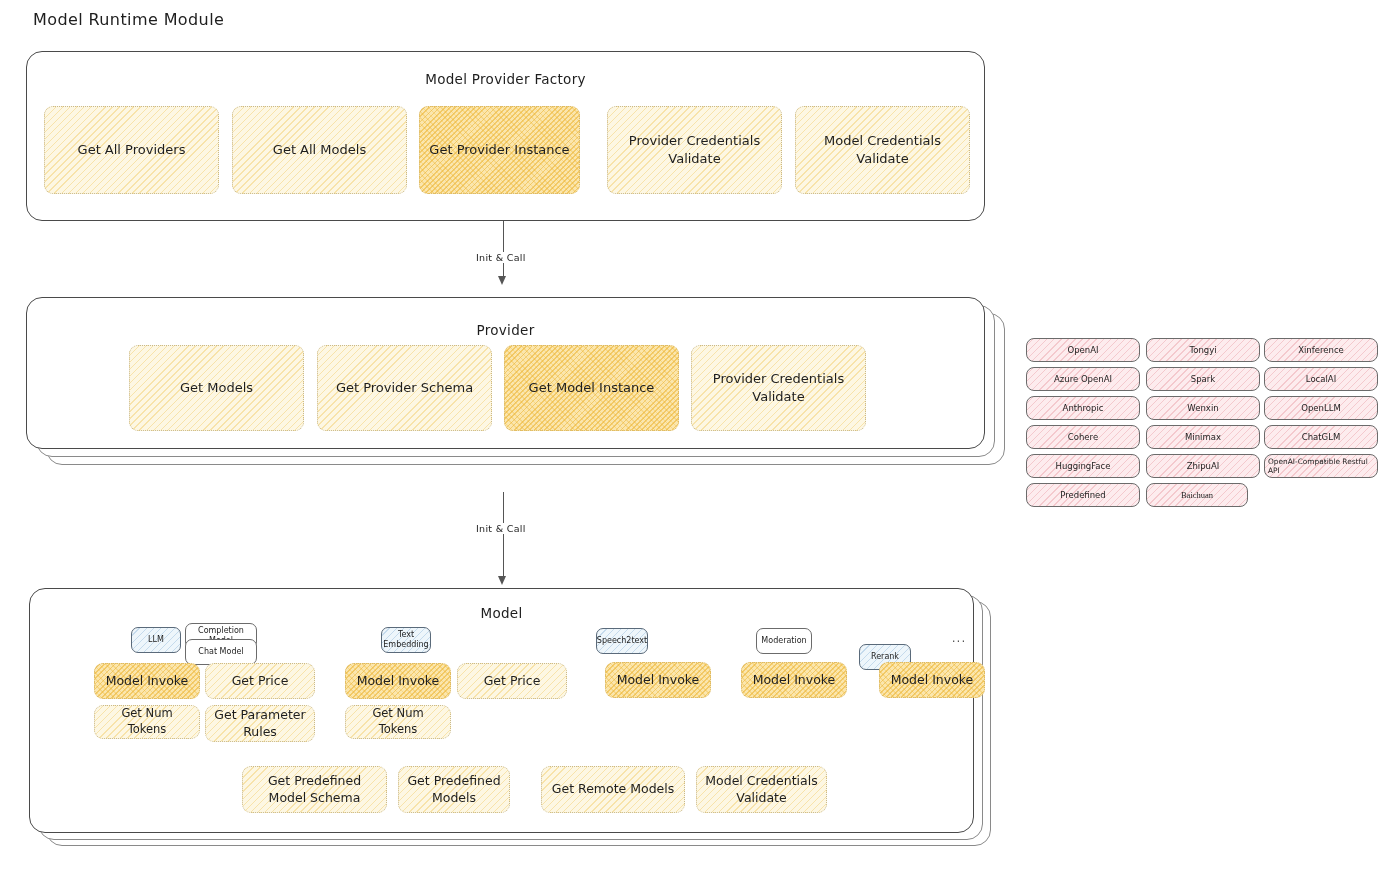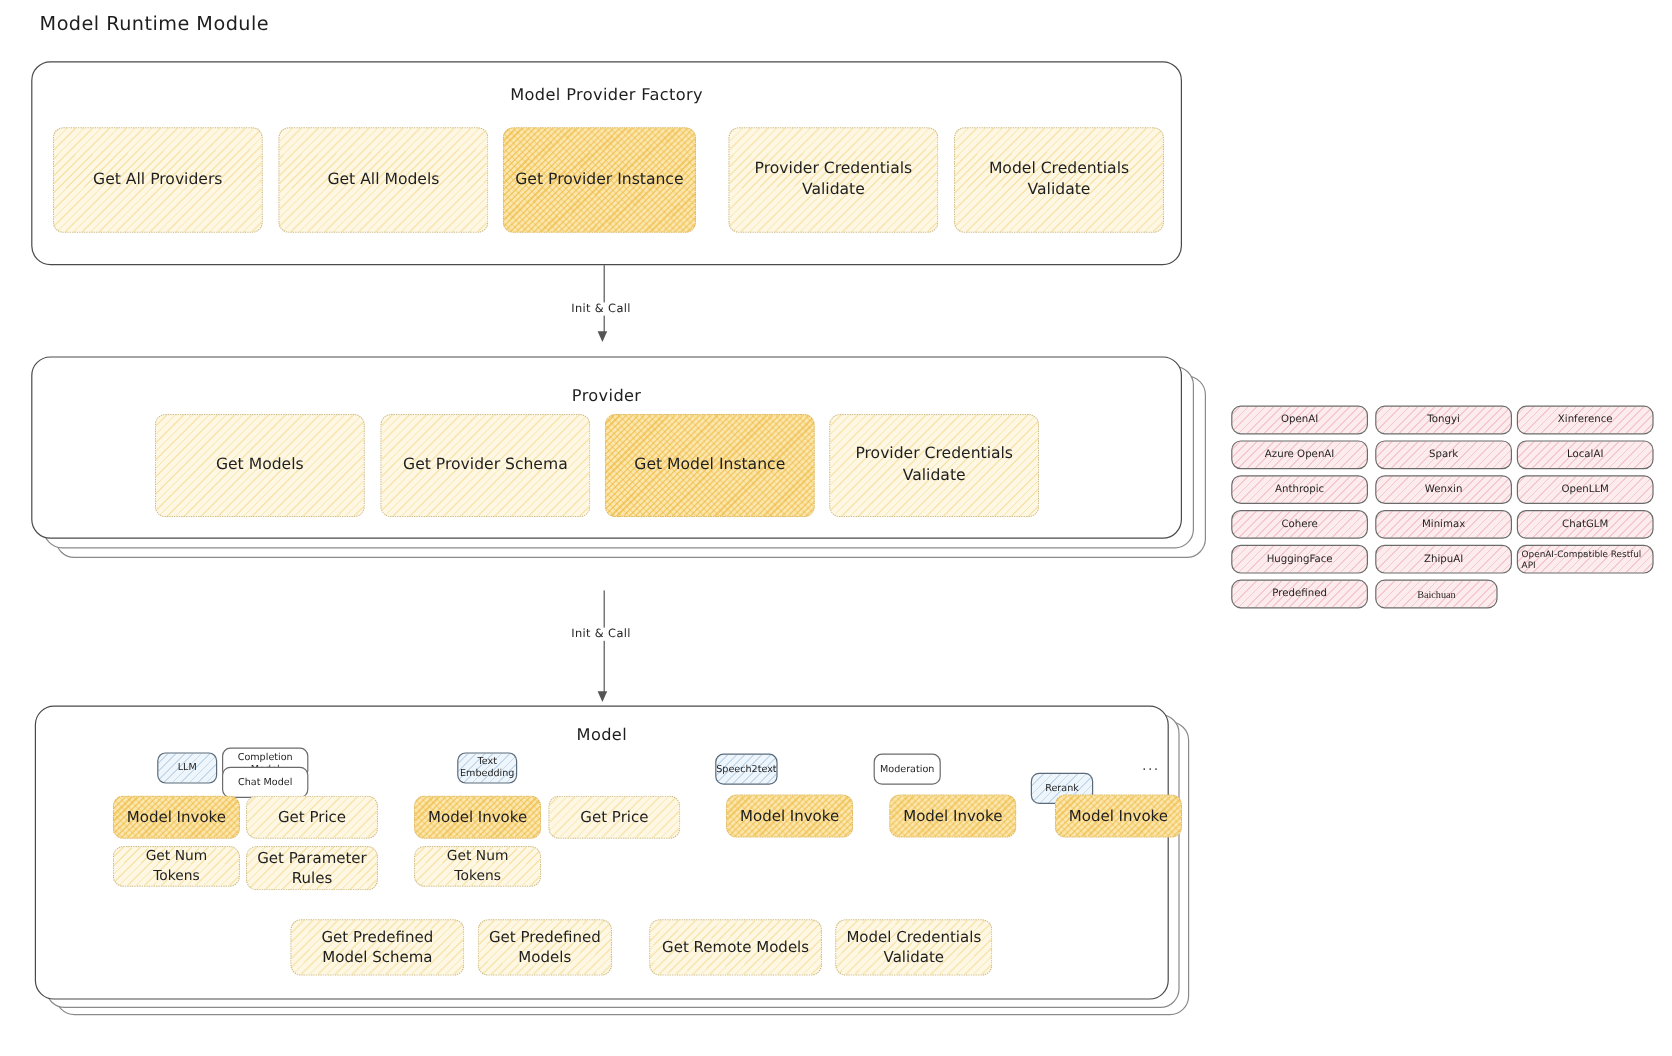--- a/index.html
+++ b/index.html
@@ -214,21 +214,21 @@
   <div class="abs node small" style="left:166px;top:705px;width:110px;height:37px;">Get Parameter Rules</div>
 
   <div class="abs badge blue" style="left:381px;top:627px;width:50px;height:24px;">Text Embedding</div>
   <div class="abs node hl small" style="left:306px;top:663px;width:106px;height:36px;">Model Invoke</div>
   <div class="abs node small" style="left:418px;top:663px;width:110px;height:36px;">Get Price</div>
   <div class="abs node small" style="left:306px;top:705px;width:106px;height:34px;font-size:11.5px;">Get Num Tokens</div>
 
   <div class="abs badge blue" style="left:596px;top:628px;width:52px;height:20px;">Speech2text</div>
   <div class="abs node hl small" style="left:566px;top:662px;width:106px;height:36px;">Model Invoke</div>
 
-  <div class="abs badge" style="left:728px;top:628px;width:56px;height:20px;">Moderation</div>
+  <div class="abs badge" style="left:756px;top:628px;width:56px;height:20px;">Moderation</div>
   <div class="abs node hl small" style="left:702px;top:662px;width:106px;height:36px;">Model Invoke</div>
 
   <div class="abs badge blue" style="left:859px;top:628px;width:52px;height:20px;margin-top:16px;">Rerank</div>
   <div class="abs node hl small" style="left:840px;top:662px;width:106px;height:36px;">Model Invoke</div>
 
   <div class="abs ellipsis" style="left:947px;top:630px;width:24px;height:16px;">...</div>
 
   <div class="abs node small" style="left:203px;top:766px;width:145px;height:47px;">Get Predefined Model Schema</div>
   <div class="abs node small" style="left:359px;top:766px;width:112px;height:47px;">Get Predefined Models</div>
   <div class="abs node small" style="left:502px;top:766px;width:144px;height:47px;">Get Remote Models</div>

